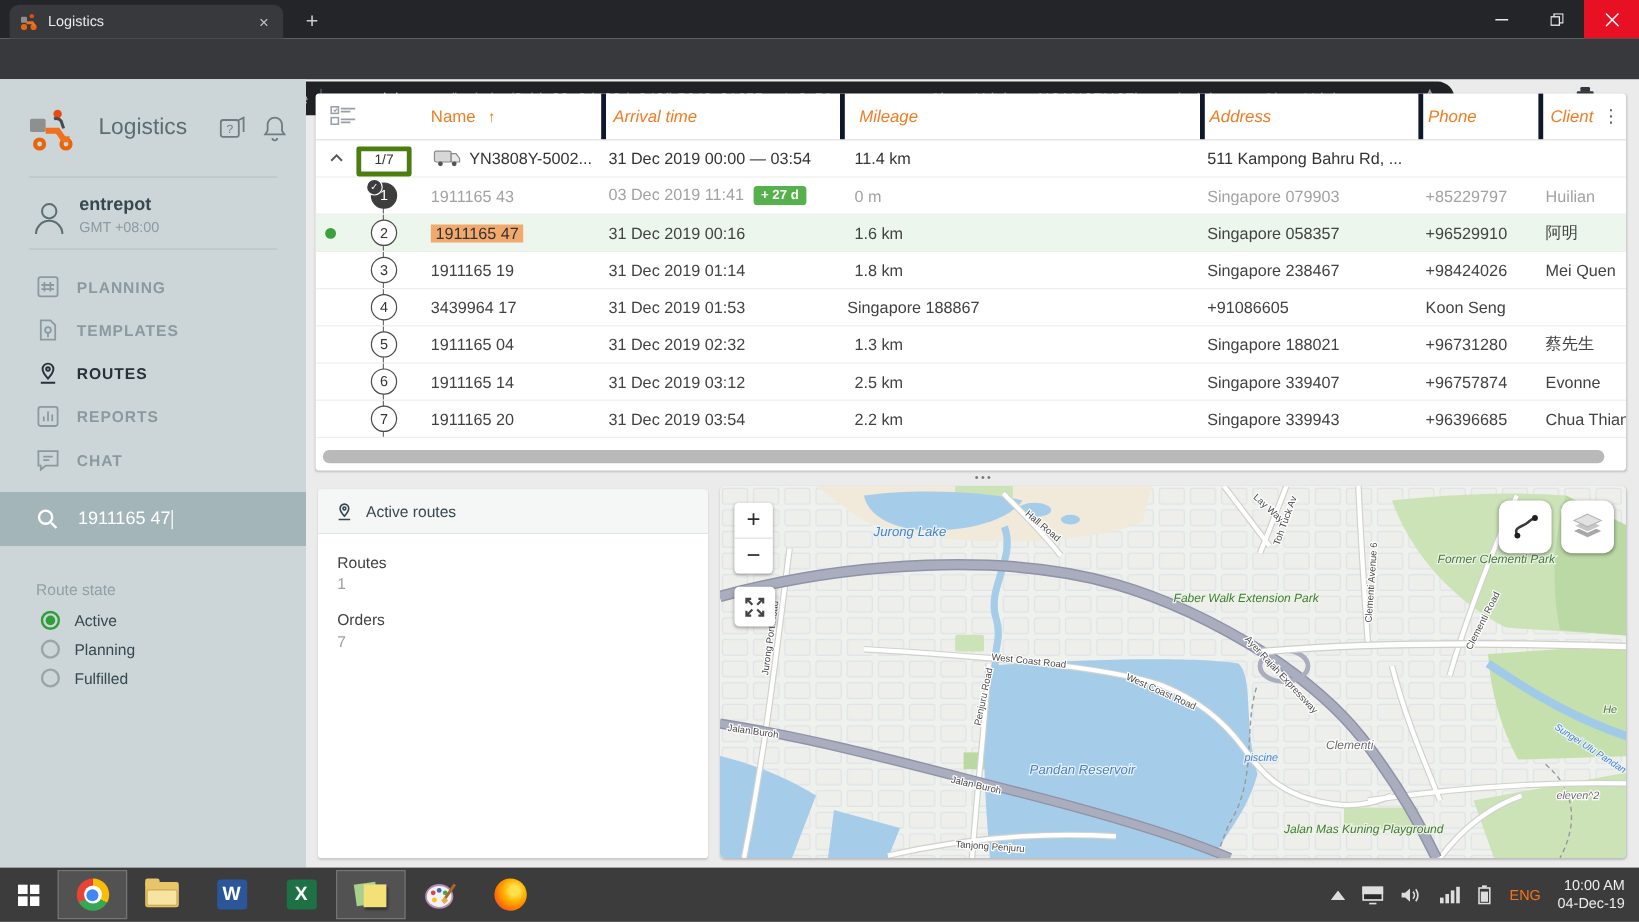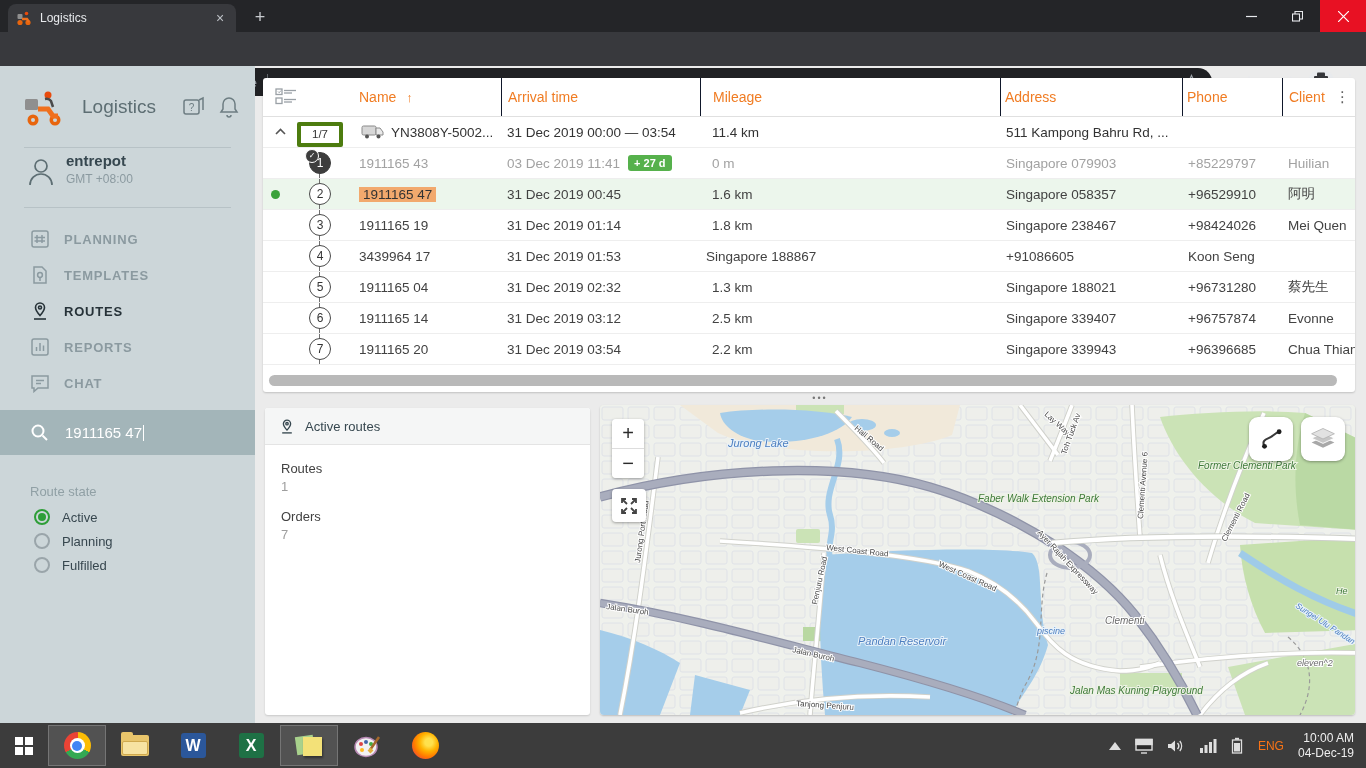--- a/index.html
+++ b/index.html
@@ -27,21 +27,21 @@
   .url .dom{color:#e8eaed;}
   .url .path{color:#9aa0a6;}
   .incog-label{position:absolute;top:41px;right:66px;color:#e8eaed;font-size:13px;}
   .incog-icon{position:absolute;top:37px;right:32px;width:26px;height:26px;background:#e8eaed;border-radius:50%;}
   .menu-dots{position:absolute;top:38px;right:8px;color:#e8eaed;font-size:16px;width:16px;text-align:center;}
   
   .sidebar{position:absolute;left:0;top:66px;width:255px;height:657px;background:#ccd6d9;}
   .side-logo{position:absolute;left:0;top:12px;width:255px;height:58px;display:flex;align-items:center;}
   .app-title{font-size:19px;color:#5d6e73;margin-left:16px;flex:0 0 auto;}
   .side-divider{position:absolute;left:24px;right:24px;height:1px;background:#b7c2c6;}
-  .userrow{position:absolute;left:0;top:84px;width:305px;height:46px;padding-left:48px;}
+  .userrow{position:absolute;left:0;top:94px;width:305px;height:46px;padding-left:48px;}
   .username{position:absolute;left:66px;top:2px;font-size:15px;font-weight:bold;color:#36474f;}
   .usertz{position:absolute;left:66px;top:22px;font-size:12px;color:#8b9aa0;}
   .caret{position:absolute;right:42px;top:12px;color:#36474f;font-size:11px;}
   .menu{position:absolute;left:0;top:155px;width:255px;}
   .menu-item{height:36px;display:flex;align-items:center;padding-left:30px;cursor:pointer;}
   .menu-item .mlabel{margin-left:14px;font-size:13px;letter-spacing:.8px;color:#8b9aa0;font-weight:bold;}
   .menu-item svg{stroke:#8b9aa0;}
   .menu-item.active .mlabel{color:#263238;}
   .menu-item.active svg{stroke:#263238;}
   .searchrow{position:absolute;left:0;top:344px;width:255px;height:45px;background:#a3b5b9;
@@ -53,21 +53,21 @@
   .radio{width:16px;height:16px;border-radius:50%;border:2px solid #9aa5aa;background:transparent;box-sizing:border-box;}
   .radio-row.checked .radio{border-color:#2e9e38;position:relative;}
   .radio-row.checked .radio:after{content:"";position:absolute;left:2px;top:2px;width:8px;height:8px;border-radius:50%;background:#2e9e38;}
   .radio-label{margin-left:12px;font-size:13px;color:#37474f;}
   
   .tablecard{position:absolute;left:263px;top:78px;width:1092px;height:314px;background:#fff;
     border-radius:3px;box-shadow:0 1px 2px rgba(0,0,0,.18);}
   .cols{display:grid;grid-template-columns:92px 146px 199px 300px 182px 100px 73px;align-items:center;}
   .thead{height:38px;border-bottom:1px solid #e0e0e0;position:relative;}
   .hc{color:#f07c23;font-size:14px;padding-left:6px;height:100%;display:flex;align-items:center;box-sizing:border-box;overflow:hidden;white-space:nowrap;}
-  .hc.sep{border-left:1px solid #0f172a;}
+  .hc.sep{border-left:4px solid #0f172a;font-style:italic;}
   .hc .sort{margin-left:10px;font-size:13px;}
   .colsicon{padding-left:12px;}
   .hdots{position:absolute;right:6px;top:10px;color:#616161;font-size:15px;width:14px;text-align:center;cursor:pointer;}
   .trow{height:30px;border-bottom:1px solid #eeeeee;font-size:13.5px;color:#424242;position:relative;}
   .trow .cell{padding-left:6px;white-space:nowrap;overflow:hidden;}
   .trow .cell.mil{padding-left:12px;}
   .routehead{color:#333;}
   .rname{display:flex;align-items:center;padding-left:4px;font-weight:500;}
   .gut{position:relative;height:30px;}
   .chev{position:absolute;left:12px;top:11px;}
@@ -401,21 +401,21 @@
     <div class="gut">
       <span class="sdot"></span>
       <span class="ltop"></span>
       <span class="lbot"></span>
       <span class="num">
               <i style="font-style:normal">2</i>
             </span>
 
     </div>
     <div class="cell" style="padding-left:4px"><span class="nm hl">1911165 47</span></div>
-    <div class="cell"><span>31 Dec 2019 00:45</span></div>
+    <div class="cell"><span>31 Dec 2019 00:16</span></div>
     <div class="cell mil">1.6 km</div>
     <div class="cell">Singapore 058357</div>
     <div class="cell">+96529910</div>
     <div class="cell">阿明</div>
   </div>
         <div class="trow cols order">
     <div class="gut">
 
       <span class="ltop"></span>
       <span class="lbot"></span>

